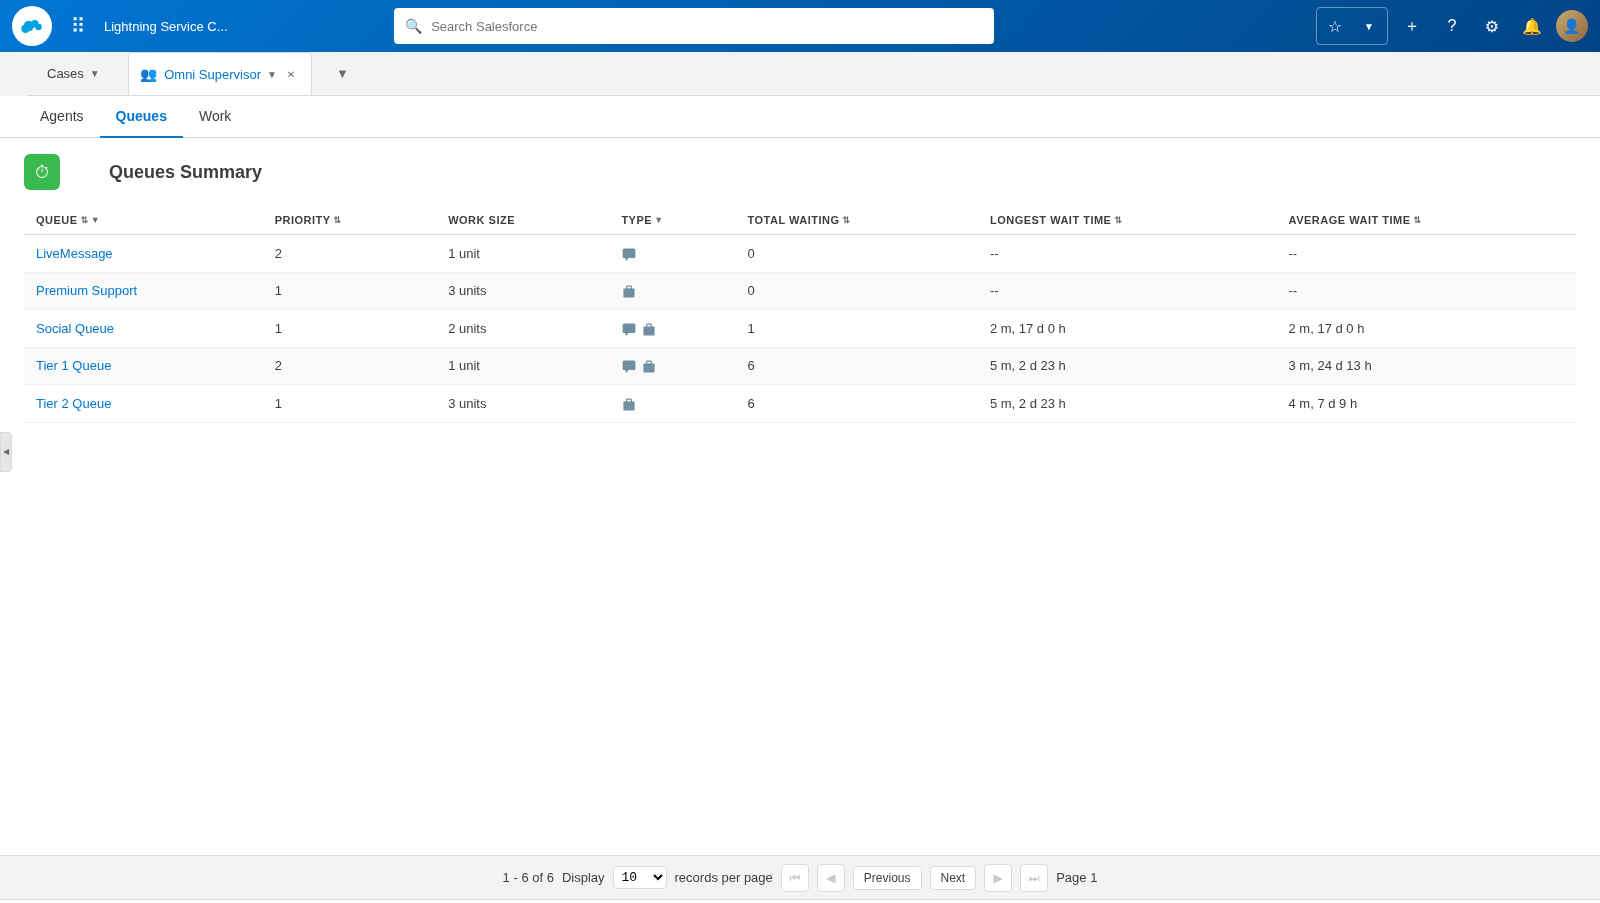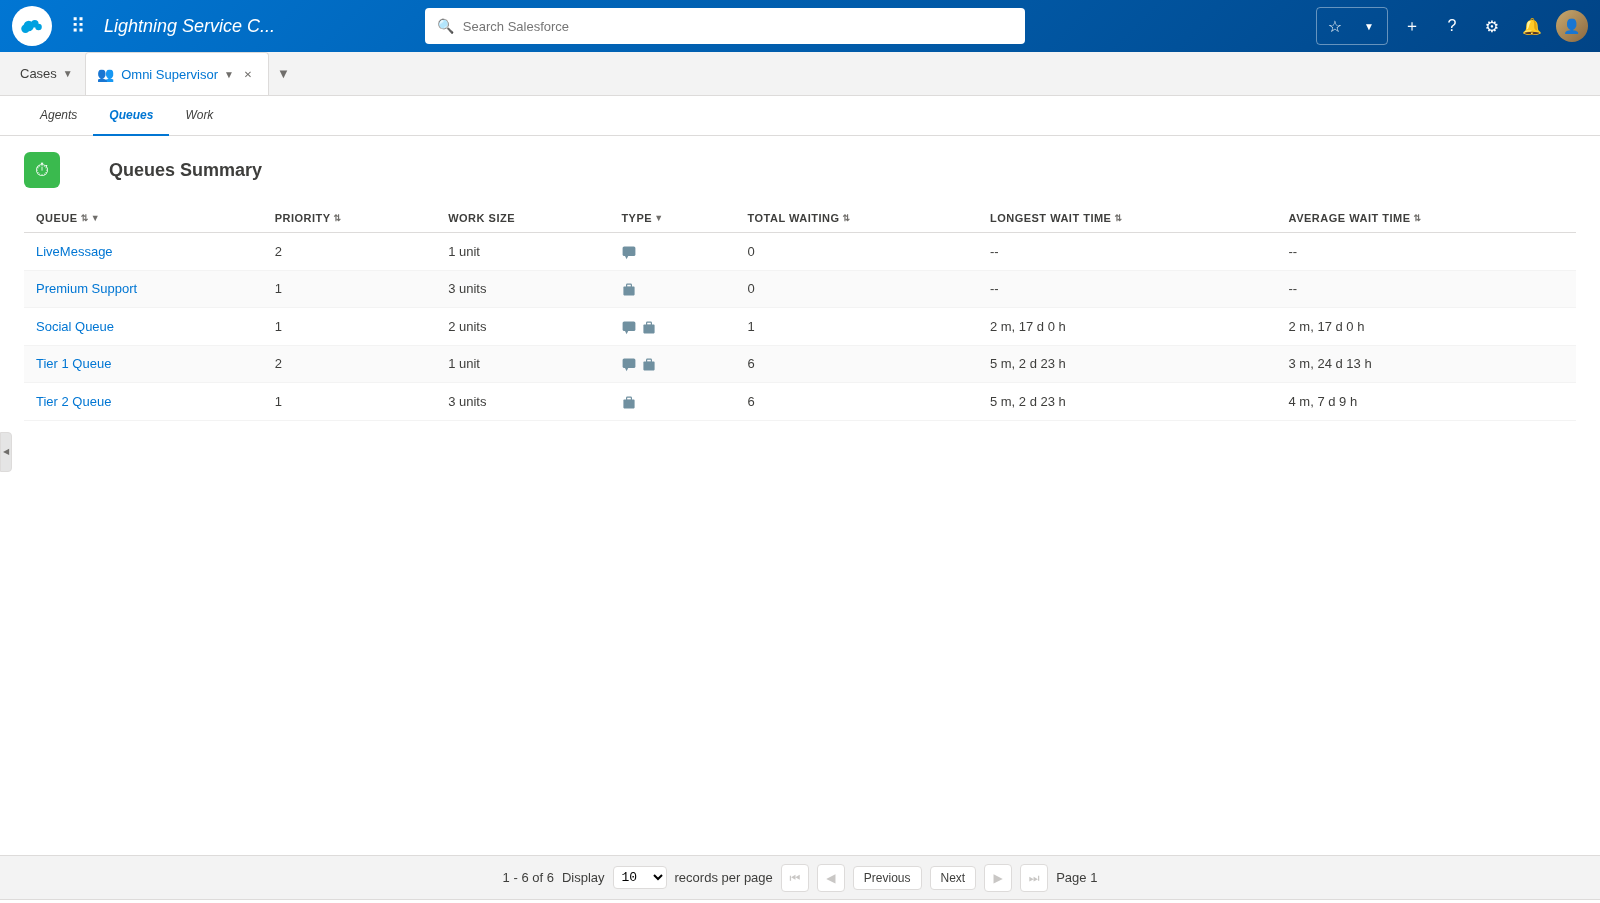--- a/index.html
+++ b/index.html
@@ -70,21 +70,22 @@
     }
 
     
     .tab-bar {
       background: #f3f3f3;
       border-bottom: 1px solid #dddbda;
       display: flex;
       align-items: stretch;
       height: 44px;
       padding: 0 8px;
-      gap: 0;
+      gap: 16px;
+      margin-left: 27px;
     }
     .tab-item {
       display: flex; align-items: center; padding: 0 12px;
       cursor: pointer; border-radius: 4px 4px 0 0;
       font-size: 13px; color: #3e3e3c; gap: 6px;
       white-space: nowrap; position: relative;
     }
     .tab-item.active {
       background: white;
       border: 1px solid #dddbda;
@@ -117,25 +118,24 @@
     
     .sub-tabs {
       display: flex;
       border-bottom: 1px solid #dddbda;
       padding: 0 24px;
       background: white;
     }
     .sub-tab {
       padding: 12px 16px;
       cursor: pointer;
-      font-size: 12px;
+      font-size: 14px;
       color: #3e3e3c;
       border-bottom: 2px solid transparent;
       margin-bottom: -1px;
-      font-style: italic;
     }
     .sub-tab.active {
       border-bottom: 2px solid #0176d3;
       color: #0176d3;
       font-weight: 600;
     }
 
     
     .queues-panel {
       padding: 16px 24px;
@@ -263,21 +263,21 @@
     <svg viewBox="0 0 60 40" fill="none">
       <ellipse cx="23" cy="20" rx="11" ry="11" fill="#00a1e0"></ellipse>
       <ellipse cx="36" cy="15" rx="8" ry="8" fill="#00a1e0"></ellipse>
       <ellipse cx="44" cy="22" rx="7" ry="7" fill="#00a1e0"></ellipse>
       <ellipse cx="16" cy="26" rx="9" ry="9" fill="#00a1e0"></ellipse>
     </svg>
   </div>
 
   <button class="app-launcher-btn">⠿</button>
 
-  <span style="color:white;font-size:18px;font-weight:500;white-space:nowrap;font-style:italic;">Lightning Service C...</span>
+  <span style="color:white;font-size:13px;font-weight:500;white-space:nowrap;">Lightning Service C...</span>
 
   <div class="search-bar">
     <span class="search-icon-nav">🔍</span>
     <input type="text" placeholder="Search Salesforce" style="">
   </div>
 
   <div class="top-nav-actions">
     <div class="nav-icon-group">
       <button class="nav-icon-btn" title="Favorites">☆</button>
       <button class="nav-icon-btn" style="font-size:10px;">▼</button>

